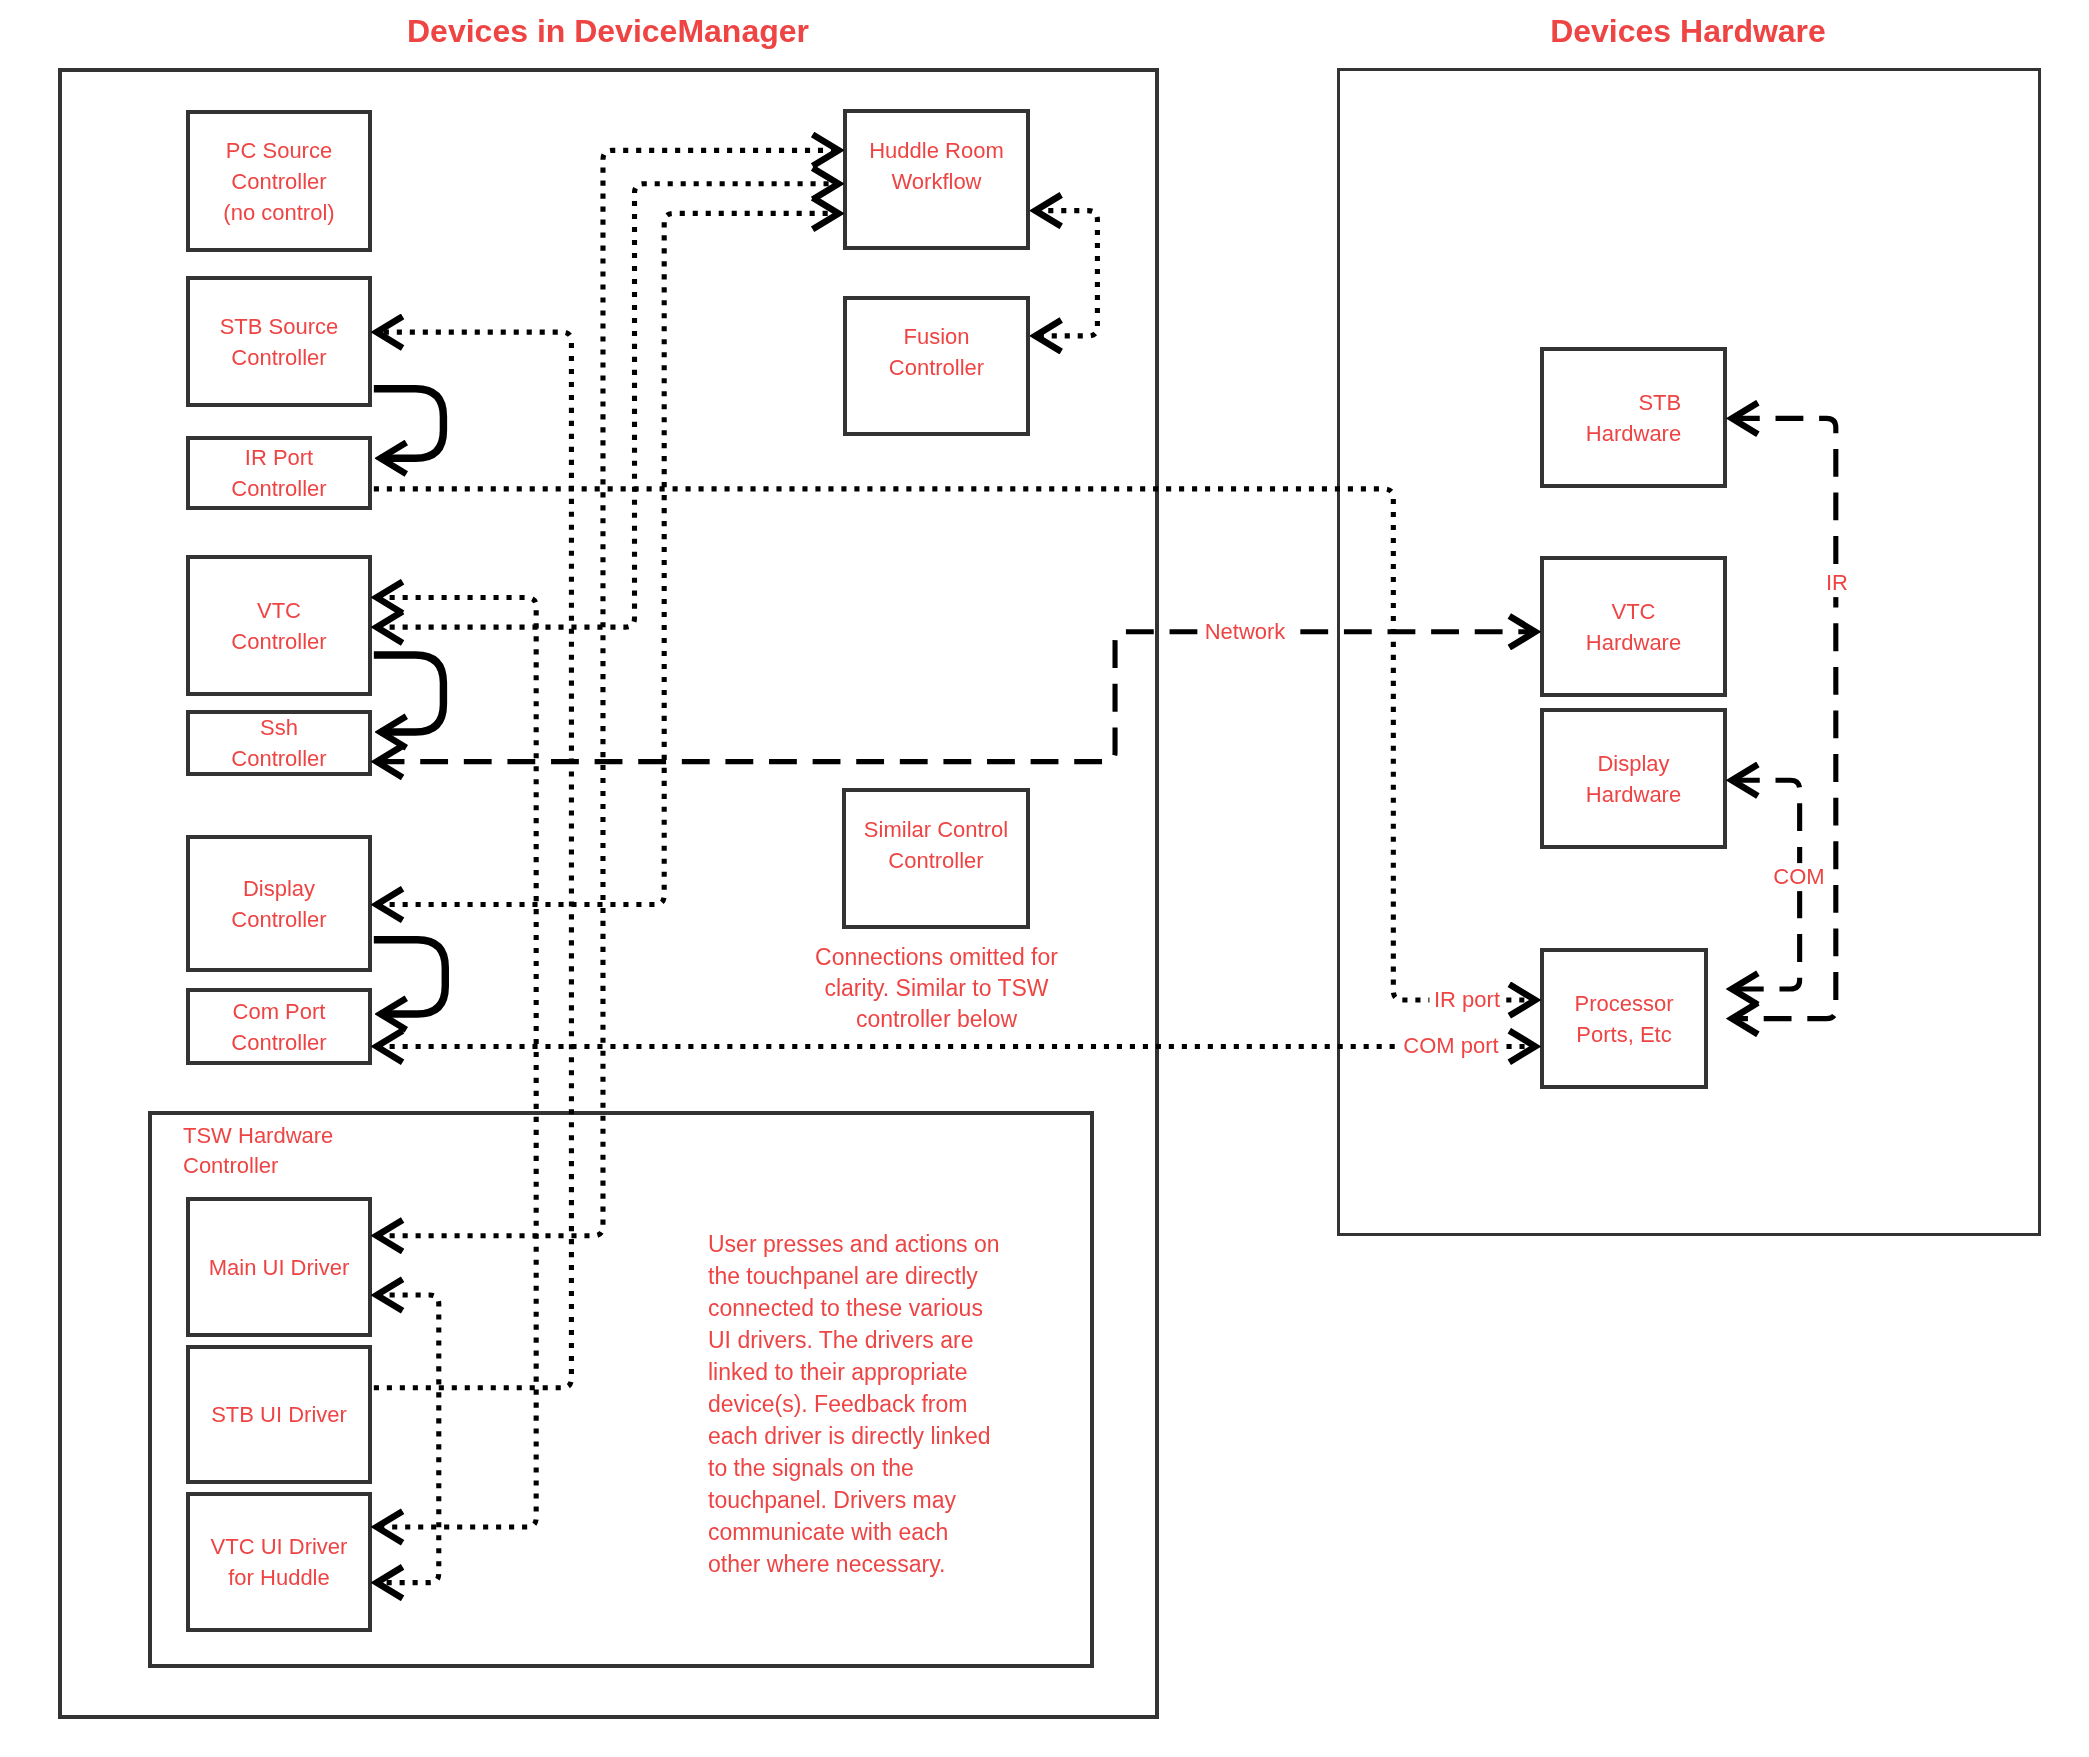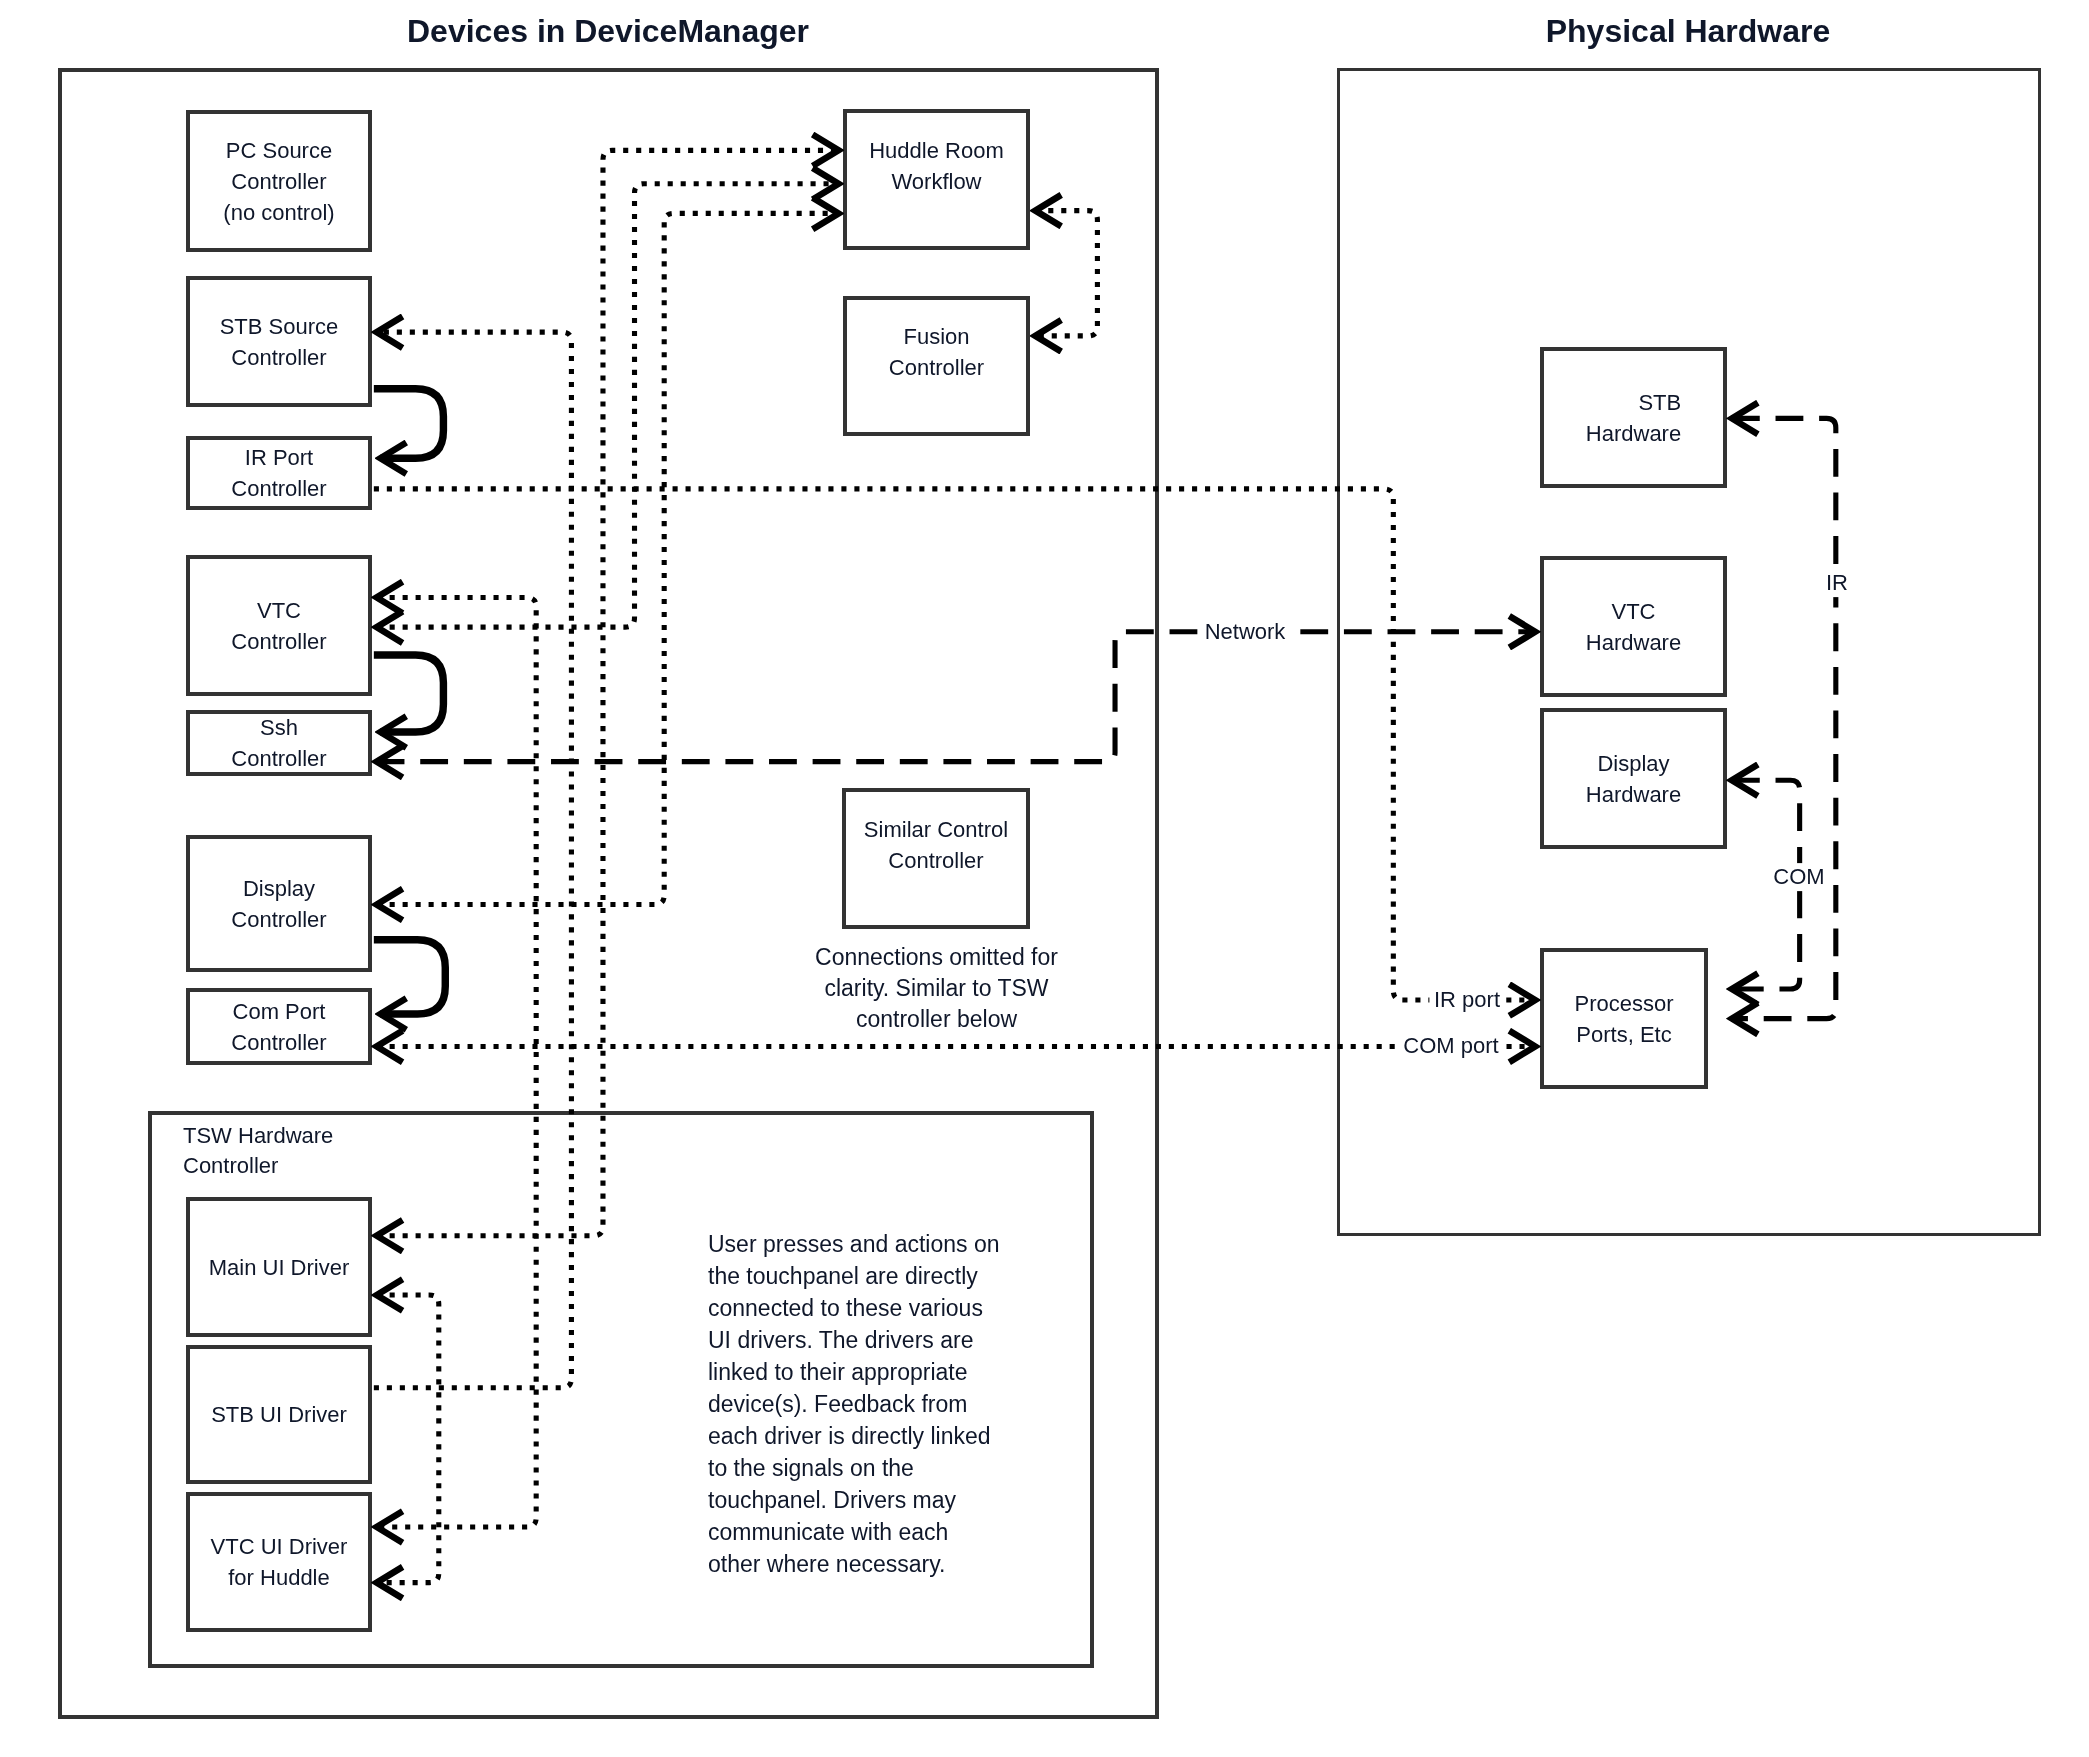--- a/index.html
+++ b/index.html
@@ -1,18 +1,18 @@
 <!DOCTYPE html>
 <html style="font-size:15px"><head>
 <meta charset="utf-8">
 <style>
   html,body{margin:0;padding:0;background:#fff;}
   #canvas{
     position:relative;width:2090px;height:1758px;background:#ffffff;
-    font-family:"Liberation Sans", sans-serif;color:#0f172a;overflow:hidden;
+    font-family:"Liberation Sans", sans-serif;color:#ef4444;overflow:hidden;
   }
   .title{
     position:absolute;font-size:32px;font-weight:bold;text-align:center;
     width:742px;z-index:1;letter-spacing:0px;
   }
   #dm-title{left:237px;top:13px;}
   #ph-title{left:1317px;top:13px;}
   .outer{
     position:absolute;border:4.6px solid #333;box-sizing:border-box;z-index:0;background:transparent;
   }
@@ -64,21 +64,21 @@
   #lbl-comport{left:1451px;top:1046px;}
   #lbl-ir{left:1837px;top:583px;}
   #lbl-com{left:1799px;top:877px;}
 </style>
 </head>
 <body>
 
 <div id="canvas">
 
   <div class="title" id="dm-title">Devices in DeviceManager</div>
-  <div class="title" id="ph-title">Physical Hardware</div>
+  <div class="title" id="ph-title">Devices Hardware</div>
 
   <div class="outer" id="dm-box"></div>
   <div class="outer" id="ph-box"></div>
   <div class="outer" id="tsw-box"></div>
   <div id="tsw-label">TSW Hardware
 Controller</div>
 
   <div class="box" id="b-pc">PC Source
 Controller
 (no control)</div>

